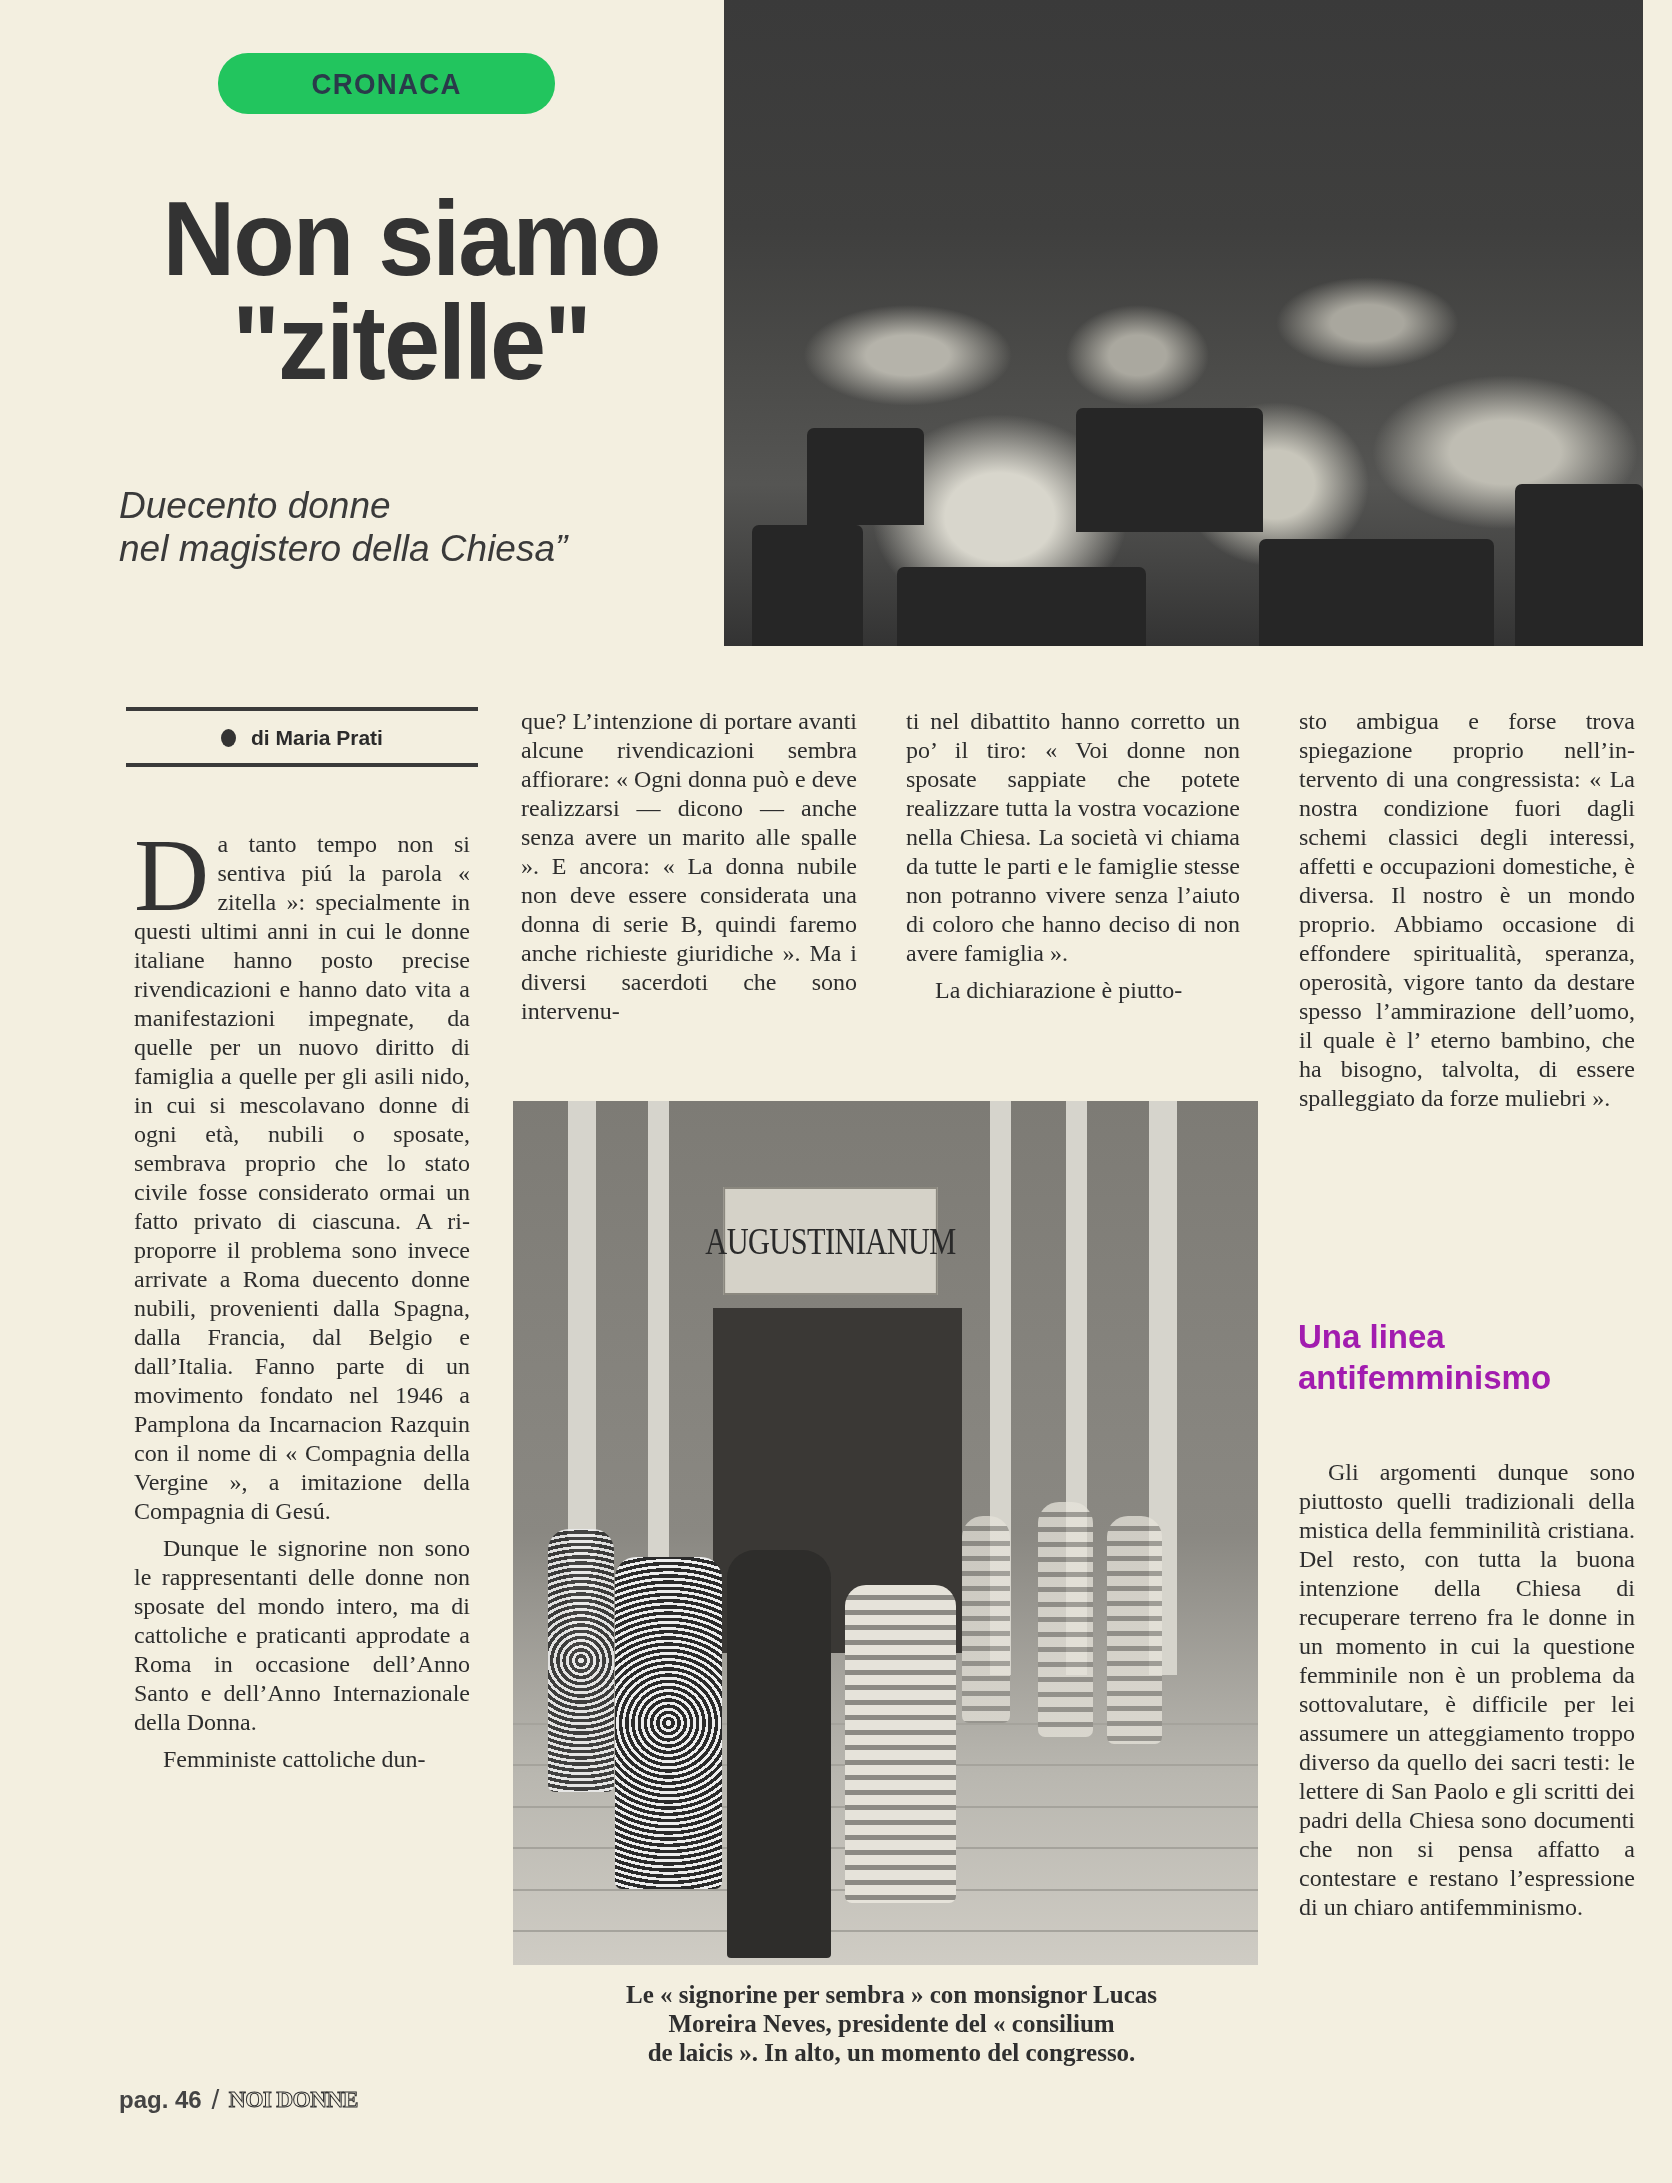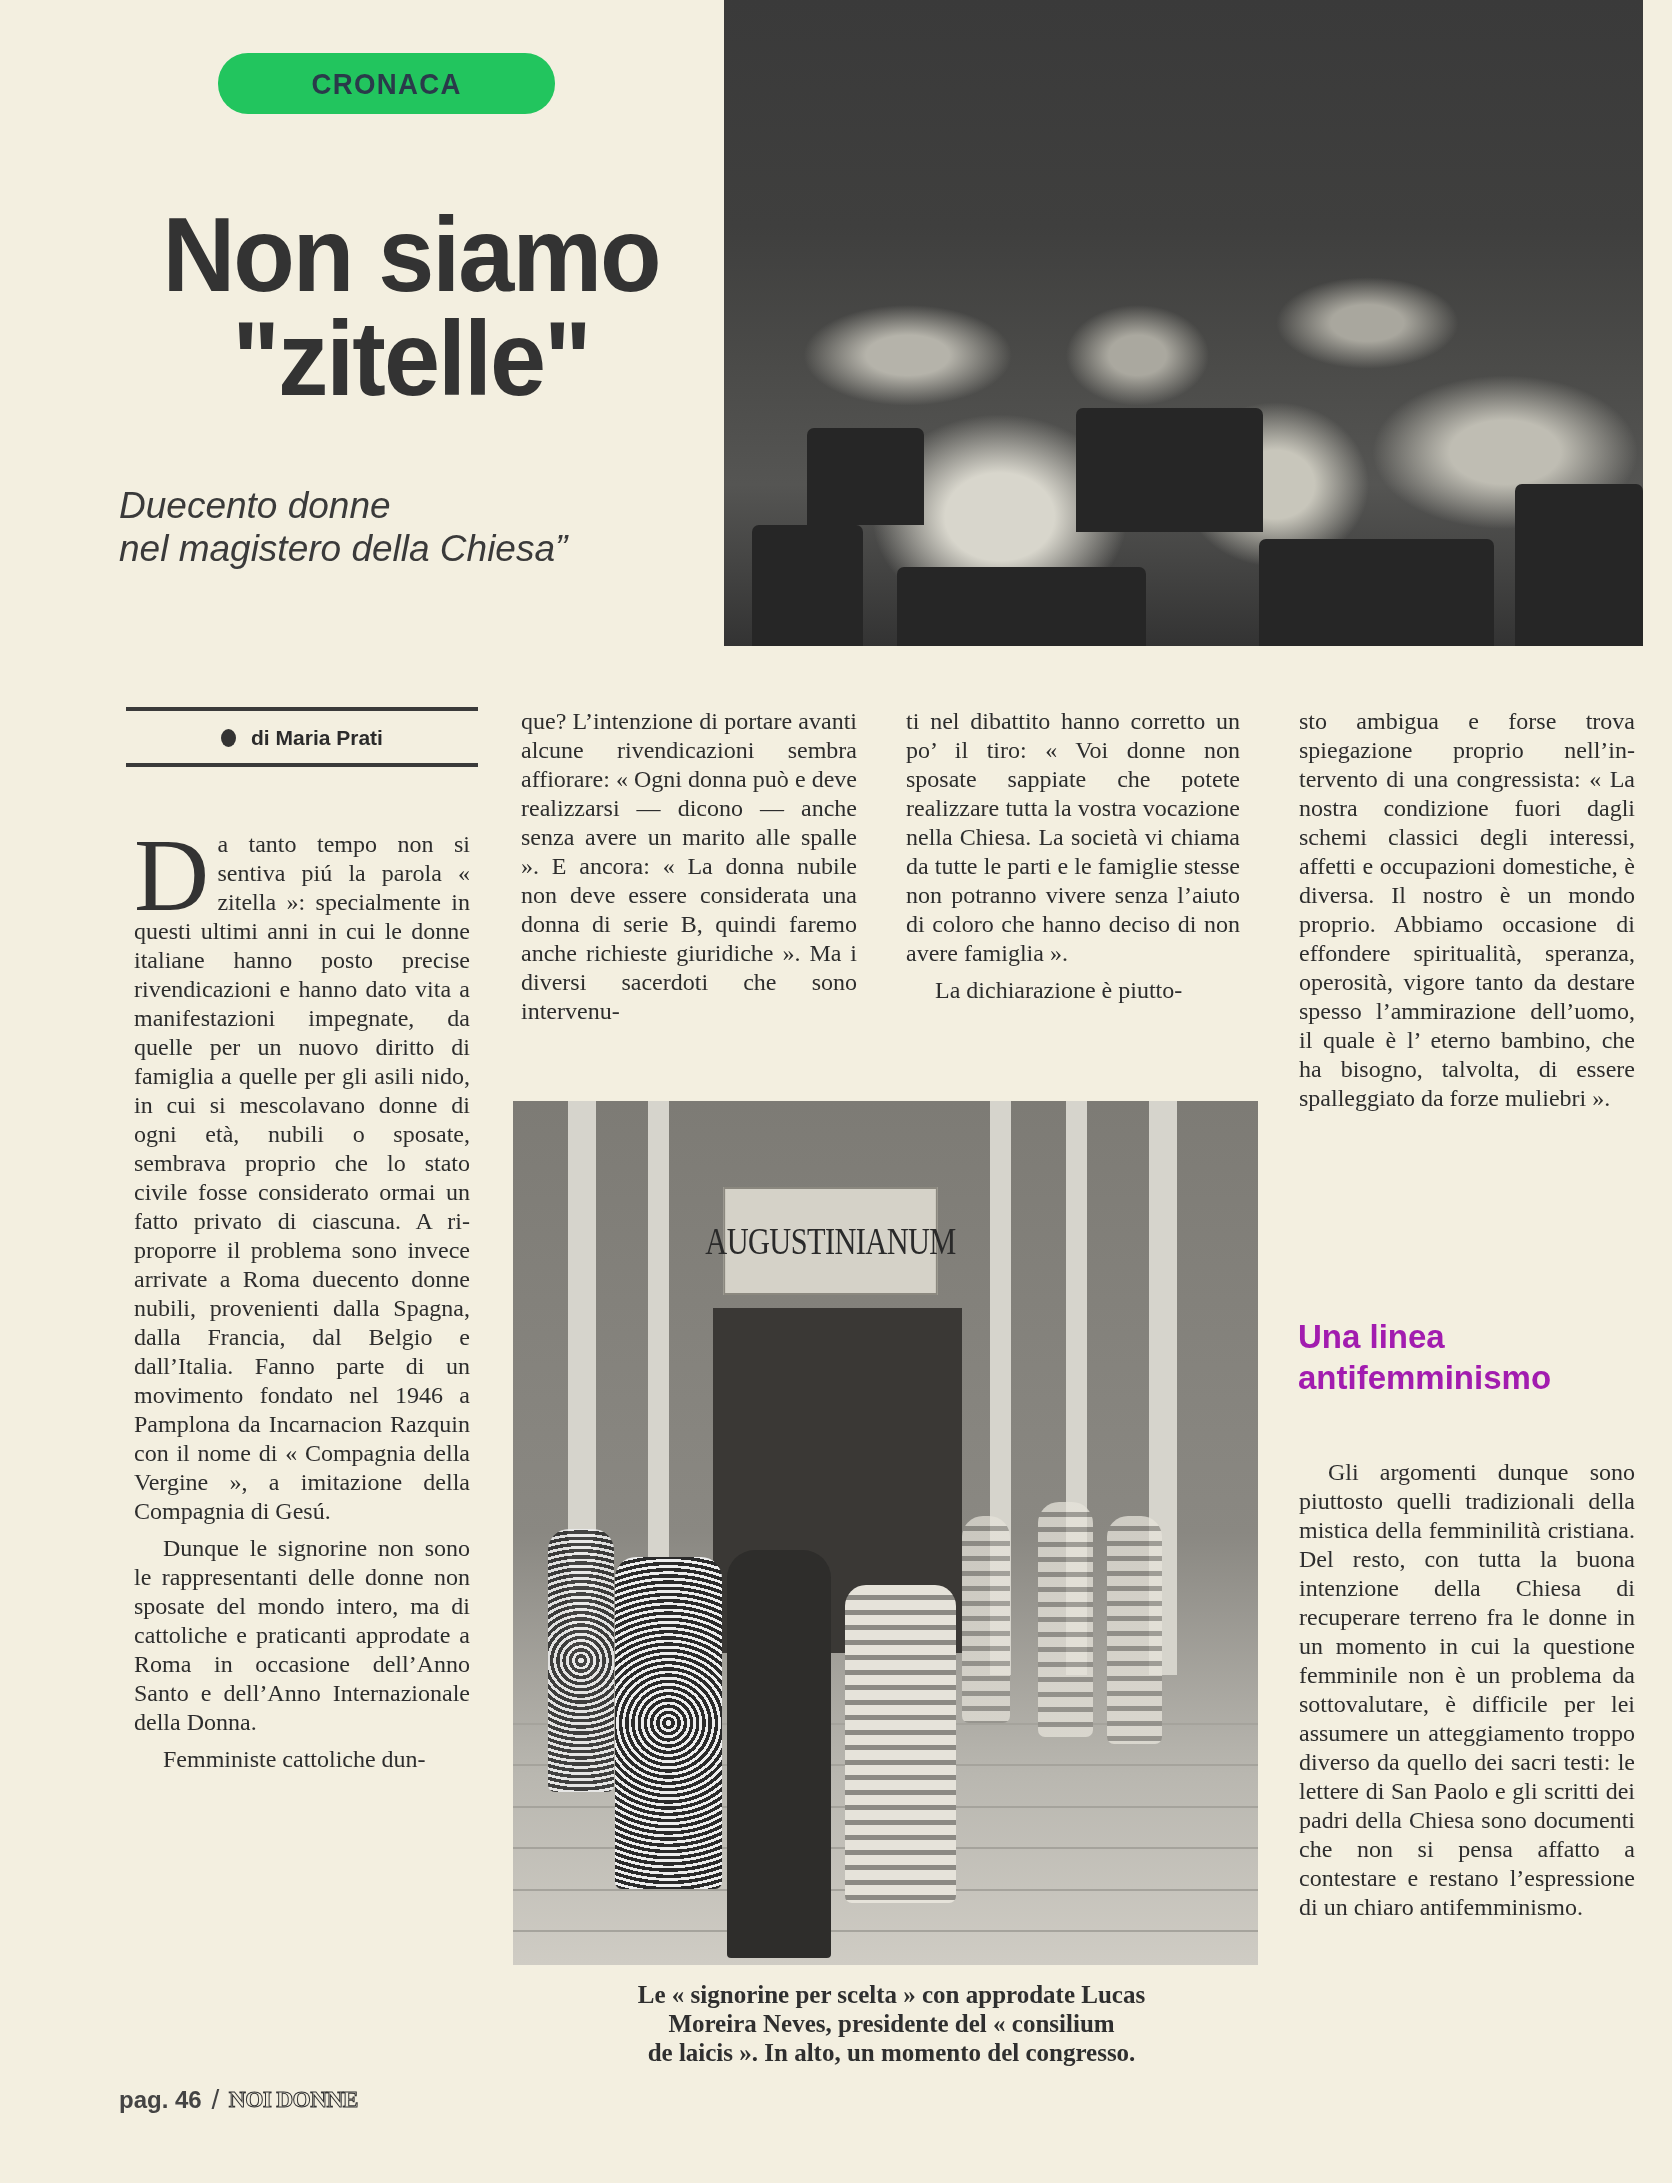--- a/index.html
+++ b/index.html
@@ -21,21 +21,21 @@
     font-family: "Liberation Sans", sans-serif; font-weight: bold;
     font-size: 30px; letter-spacing: 1.4px; color: #2a3a4a;
     transform: scaleX(0.92);
   }
 
   
   #headline {
     left: 121px; top: 187px; width: 580px;
     font-family: "Liberation Sans", sans-serif; font-weight: bold;
     font-size: 105px; line-height: 104px; color: #333;
-    text-align: center; letter-spacing: -2.1px; margin-top: 16px;
+    text-align: center; letter-spacing: -2.1px;
   }
   #headline div { transform: scaleX(0.96); }
 
   
   #subhead {
     left: 119px; top: 484px; width: 580px;
     font-family: "Liberation Sans", sans-serif; font-style: italic;
     font-size: 37px; line-height: 43px; color: #3a3a3a;
   }
 
@@ -206,21 +206,21 @@
   <div class="dress" style="left:35px; top:428px; width:66px; height:263px; opacity:.85;"></div>
   <div class="dress" style="left:102px; top:456px; width:107px; height:332px;"></div>
   <div class="figure" style="left:214px; top:449px; width:104px; height:408px;"></div>
   <div class="stripes" style="left:332px; top:484px; width:111px; height:318px;"></div>
   <div class="stripes" style="left:449px; top:415px; width:48px; height:207px; opacity:.7;"></div>
   <div class="stripes" style="left:525px; top:401px; width:55px; height:235px; opacity:.75;"></div>
   <div class="stripes" style="left:594px; top:415px; width:55px; height:228px; opacity:.75;"></div>
 </div>
 
 <div id="caption" class="abs">
-  <div>Le « signorine per scelta » con approdate Lucas</div>
+  <div>Le « signorine per sembra » con monsignor Lucas</div>
   <div>Moreira Neves, presidente del « consilium</div>
   <div>de laicis ». In alto, un momento del congresso.</div>
 </div>
 
 <div id="footer" class="abs">
   <span>pag. 46</span>
   <span class="slash">/</span>
   <span class="mag">NOI DONNE</span>
 </div>
 

